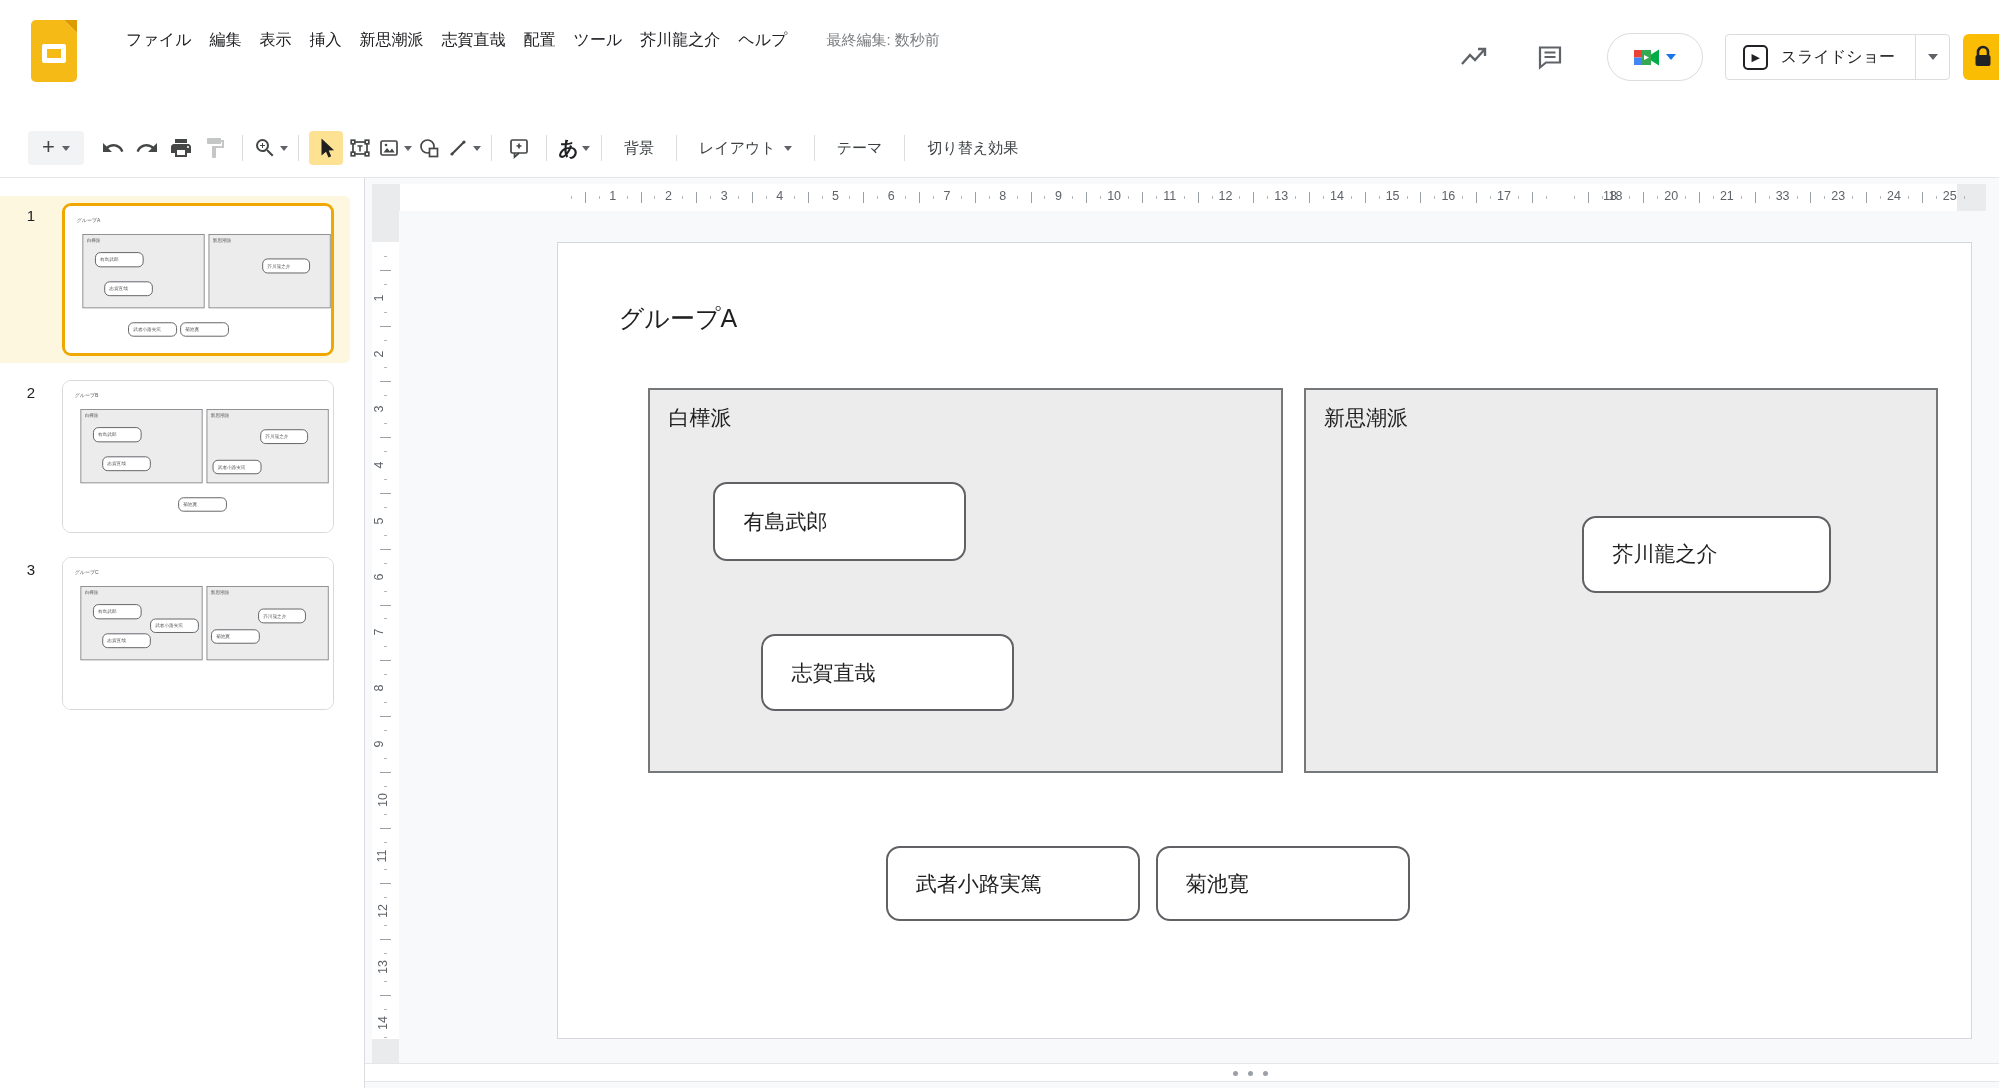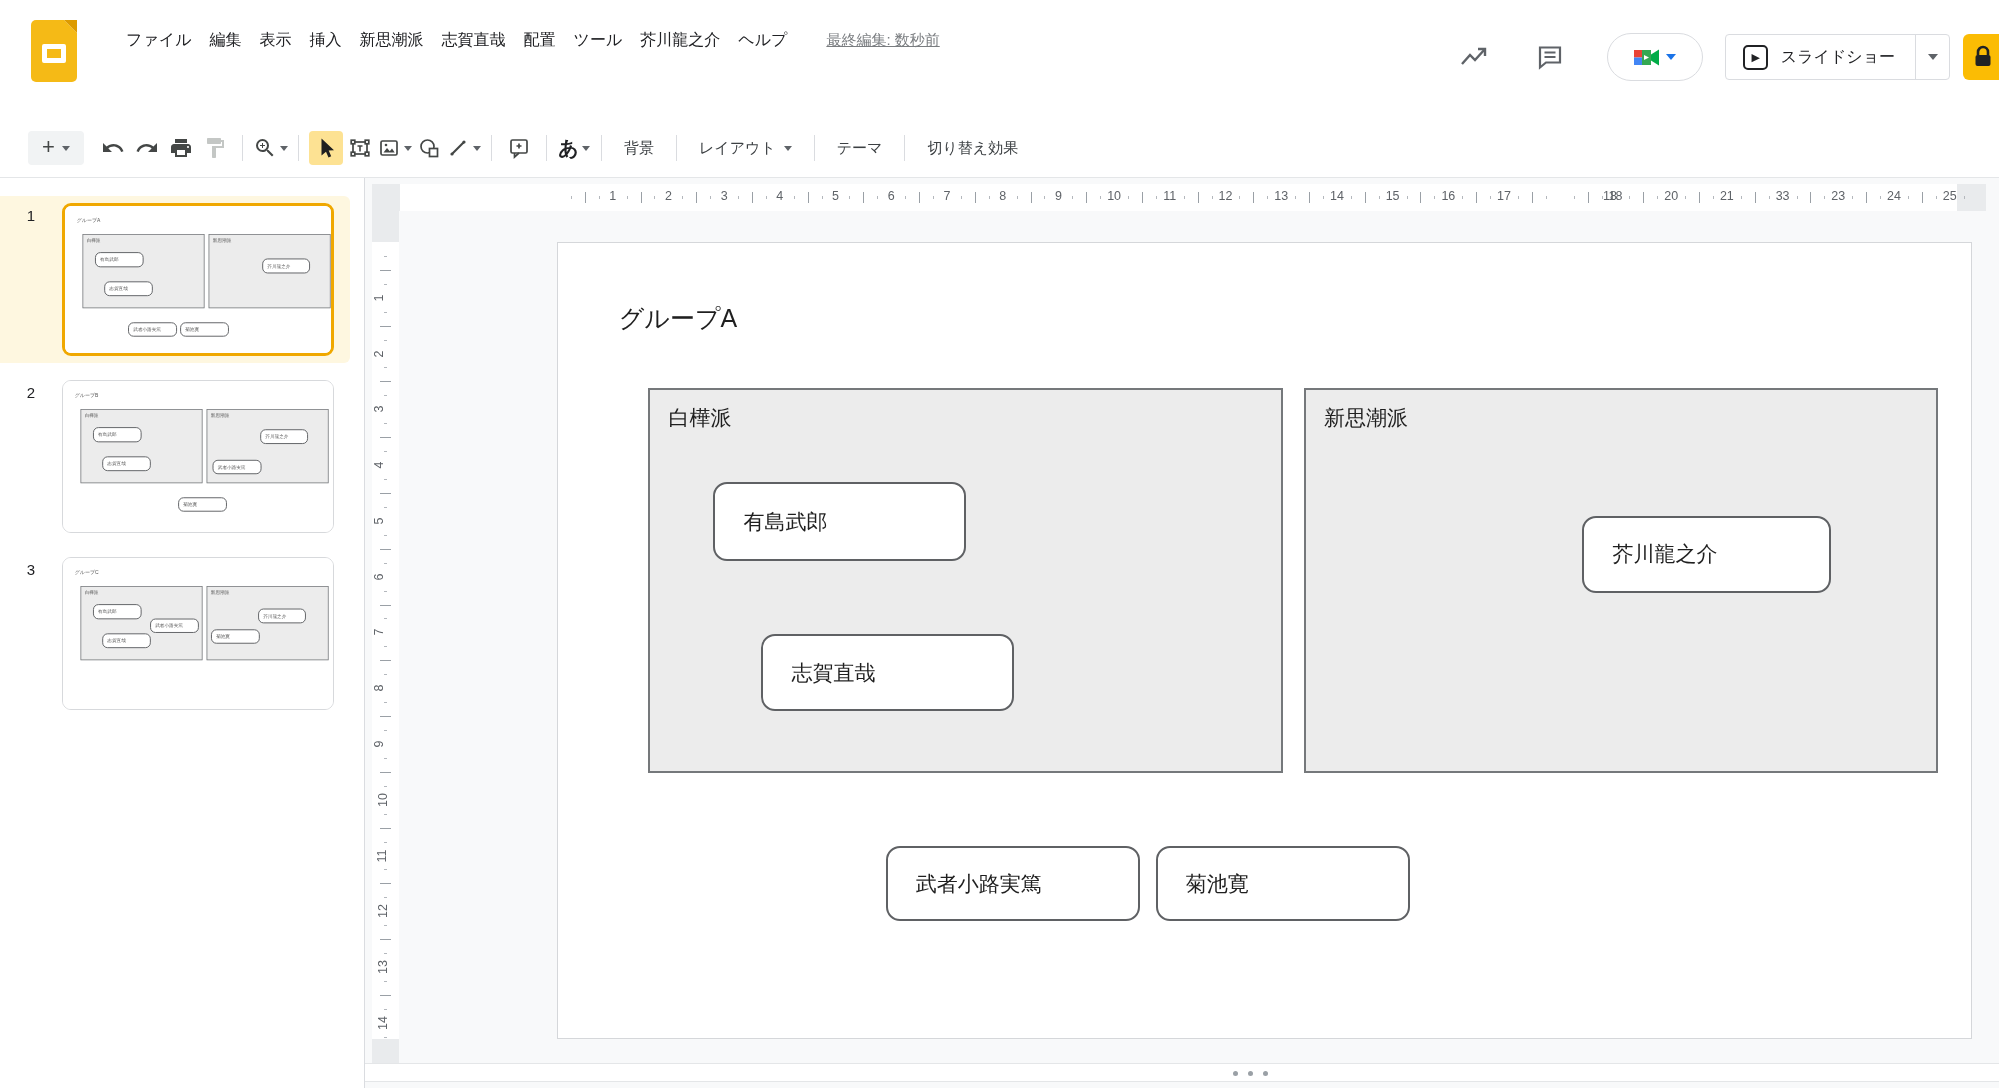--- a/index.html
+++ b/index.html
@@ -14,21 +14,21 @@
   .logo:before { content:""; position:absolute; right:0; top:0; border-style:solid; border-width:0 13px 13px 0; border-color:transparent #fff transparent transparent; }
   .logo:after { content:""; position:absolute; right:0; top:0; border-style:solid; border-width:13px 0 0 13px; border-color:#dd9b00 transparent transparent transparent; }
   .logo .sq { position:absolute; left:11px; top:24px; width:24px; height:19px; border:5px solid #fff; border-radius:2px; }
   .header-main { padding-top:18px; }
   .title-row { display:flex; align-items:center; gap:10px; height:34px; }
   .doc-title { font-size:23px; color:#202124; margin-right:18px; white-space:nowrap; }
   .hicn { width:34px; height:30px; display:flex; align-items:center; justify-content:center; color:#5f6368; border-radius:4px; cursor:pointer; }
   .star-glyph { font-size:23px; line-height:1; }
   .menu-row { display:flex; align-items:center; margin-top:8px; }
   .menu-item { font-size:16px; color:#202124; background:none; border:none; padding:4px 9px; border-radius:4px; cursor:pointer; font-family:inherit; white-space:nowrap; }
-  .last-edit { font-size:15px; color:#7a7d80; text-decoration:underline; margin-left:30px; white-space:nowrap; cursor:pointer; }
+  .last-edit { font-size:15px; color:#7a7d80; margin-left:30px; white-space:nowrap; cursor:pointer; }
   .header-right { position:absolute; right:0; top:33px; display:flex; align-items:center; height:48px; }
   .hr-icon-btn { width:30px; height:30px; display:flex; align-items:center; justify-content:center; cursor:pointer; }
   .activity-btn { margin-right:46px; }
   .comment-btn { margin-right:42px; }
   .meet-pill { width:96px; height:48px; border:1px solid #dadce0; border-radius:24px; display:flex; align-items:center; justify-content:center; gap:6px; background:#fff; cursor:pointer; margin-right:22px; }
   .dd-arrow { width:0; height:0; border-left:5px solid transparent; border-right:5px solid transparent; border-top:6px solid #5f6368; display:inline-block; }
   .dd-arrow.blue { border-top-color:#1a73e8; }
   .slideshow-btn { height:46px; border:1px solid #dadce0; border-radius:4px; background:#fff; display:flex; align-items:center; margin-right:13px; cursor:pointer; }
   .ss-main { display:flex; align-items:center; gap:13px; padding:0 20px 0 17px; height:100%; }
   .play-box { width:25px; height:25px; border:2.5px solid #202124; border-radius:5px; display:flex; align-items:center; justify-content:center; }

